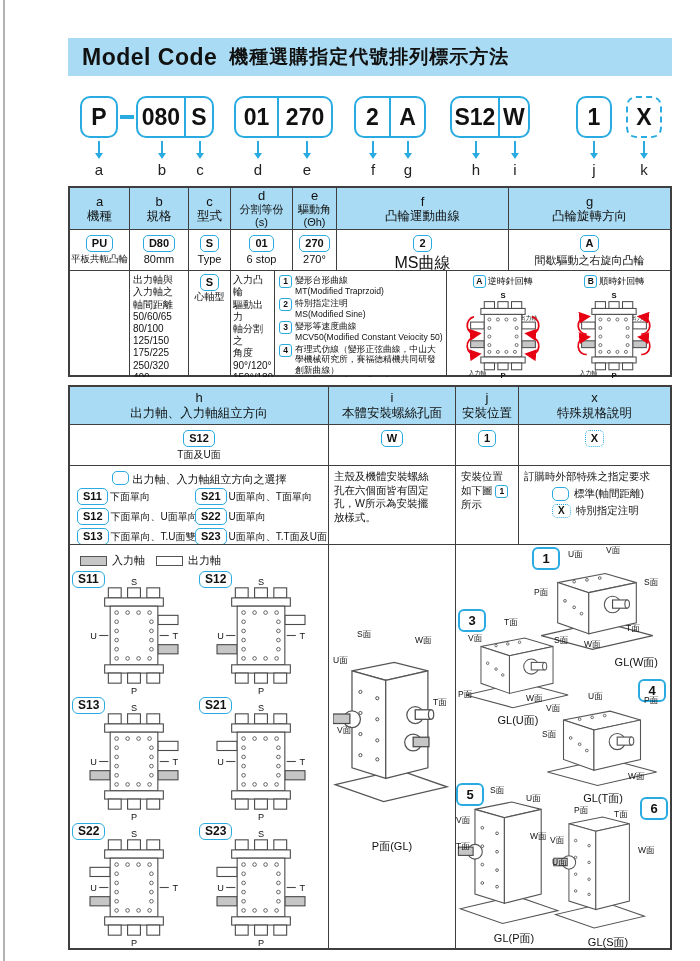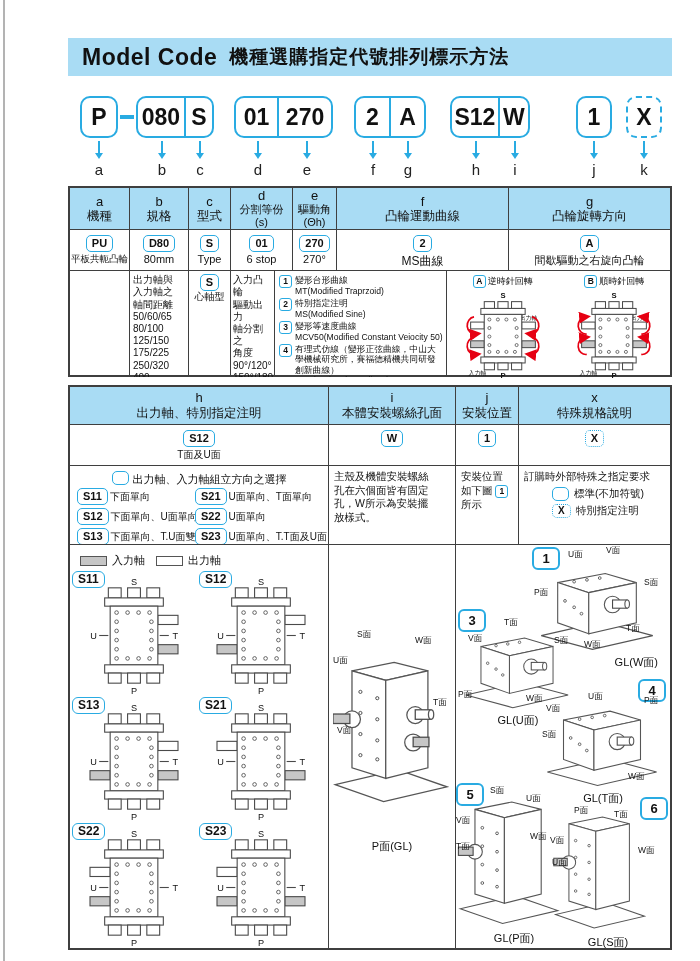--- a/index.html
+++ b/index.html
@@ -294,21 +294,21 @@
           <span class="hl">g</span>
           <span>凸輪旋轉方向</span>
         </div>
     </div>
     <div class="trow" style="height:40px">
       <div class="cell c1 r-code cen"><span class="chip">PU</span><div class="desc">平板共軛凸輪</div></div>
       <div class="cell c2 r-code cen"><span class="chip">D80</span><div class="desc" style="font-size:11px">80mm</div></div>
       <div class="cell c3 r-code cen"><span class="chip">S</span><div class="desc" style="font-size:11px">Type</div></div>
       <div class="cell c4 r-code cen"><span class="chip">01</span><div class="desc" style="font-size:11px">6 stop</div></div>
       <div class="cell c5 r-code cen"><span class="chip">270</span><div class="desc" style="font-size:11px">270°</div></div>
-      <div class="cell c6 r-code cen"><span class="chip">2</span><div class="desc" style="font-size:12px">MS曲線</div></div>
+      <div class="cell c6 r-code cen"><span class="chip">2</span><div class="desc" style="font-size:16px">MS曲線</div></div>
       <div class="cell c7 r-code cen"><span class="chip">A</span><div class="desc" style="font-size:11px">間歇驅動之右旋向凸輪</div></div>
     </div>
     <div class="trow" style="flex:1">
       <div class="cell c1 r-det"></div>
       <div class="cell c2 r-det pre">出力軸與
 入力軸之
 軸間距離
 50/60/65
 80/100
 125/150
@@ -392,21 +392,21 @@
           </div>
         </div>
       </div>
     </div>
   </div>
 
   <div class="tbl t2" style="top:385px;height:565px">
     <div class="trow" style="height:41px">
       <div class="cell ch hd">
           <span class="hl">h</span>
-          <span>出力軸、特別指定注明</span>
+          <span>出力軸、入力軸組立方向</span>
         </div>
       <div class="cell ci hd">
           <span class="hl">i</span>
           <span>本體安裝螺絲孔面</span>
         </div>
       <div class="cell cj hd">
           <span class="hl">j</span>
           <span>安裝位置</span>
         </div>
       <div class="cell cx hd">
@@ -456,21 +456,21 @@
 放樣式。</div>
       <div class="cell cj r-note">
         <span class="pre">安裝位置
 如下圖 </span><span class="nchip">1</span>
         <div>所示</div>
       </div>
       <div class="cell cx r-note">
         <div>訂購時外部特殊之指定要求</div>
         <div class="xopt">
             <span class="chip chip-empty"></span>
-            <span>標準(不加符號)</span>
+            <span>標準(軸間距離)</span>
           </div>
         <div class="xopt">
             <span class="chip chip-dotted" style="font-size:10px;line-height:12px">X</span>
             <span>特別指定注明</span>
           </div>
       </div>
     </div>
     <div class="trow" style="flex:1">
 
       <div class="cell ch r-diag">

